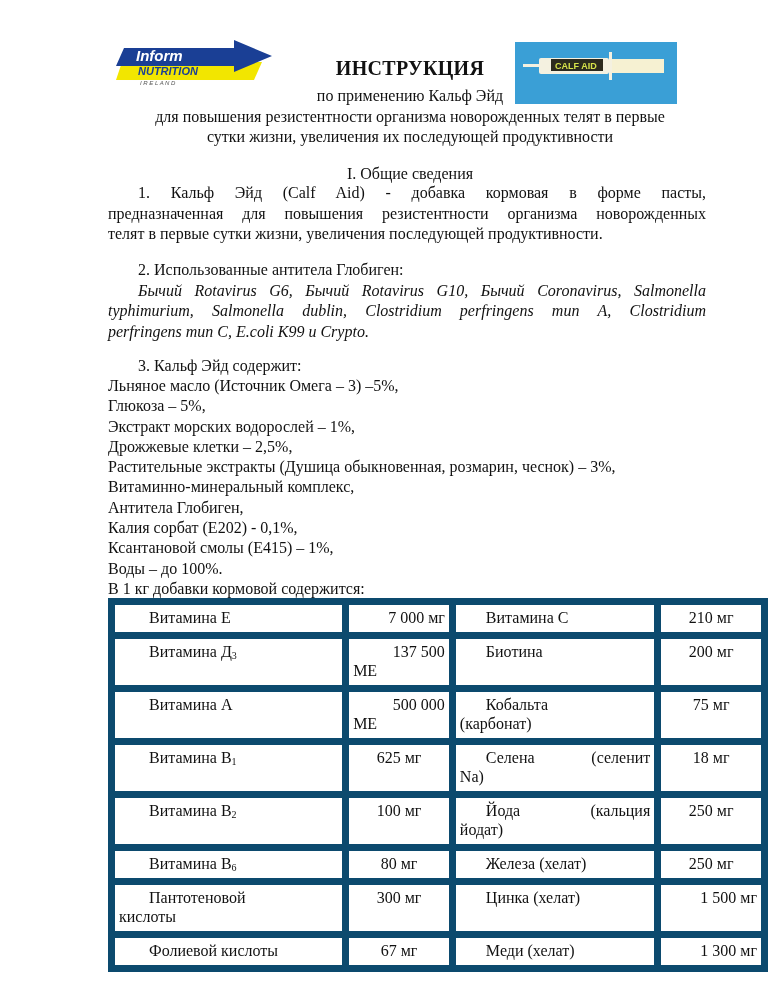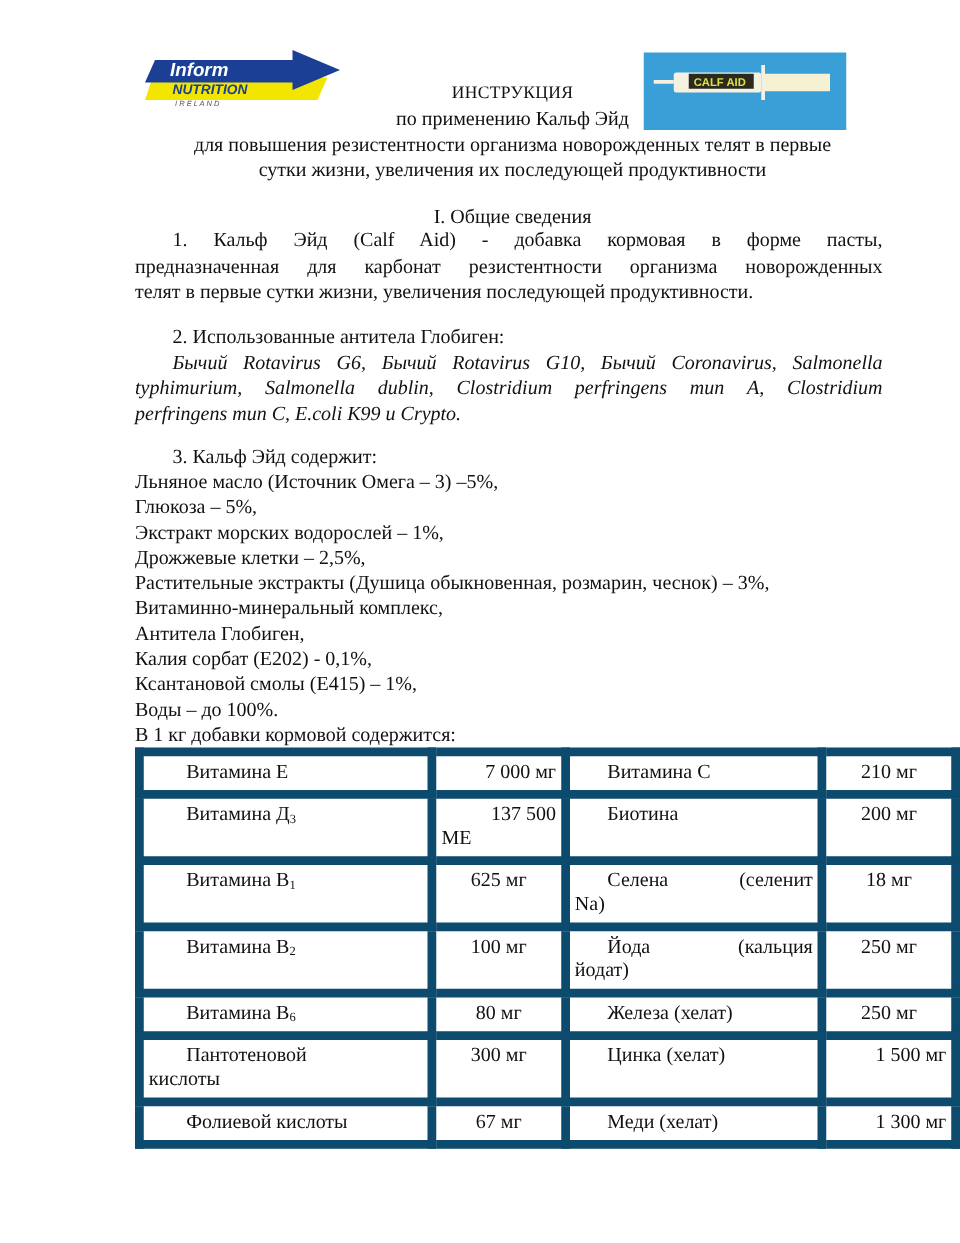--- a/index.html
+++ b/index.html
@@ -5,21 +5,21 @@
   html, body { margin:0; padding:0; background:#ffffff; }
   body { width:768px; height:994px; position:relative; overflow:hidden;
          font-family:"Liberation Serif","DejaVu Serif",serif; color:#111; font-size:16px; }
   .abs { position:absolute; }
 
   
   .logo { left:114px; top:40px; width:160px; height:46px; }
   .product-img { left:515px; top:42px; width:162px; height:62px; background:#3a9fd6; }
 
   .center { position:absolute; left:100px; width:620px; text-align:center; white-space:nowrap; }
-  .t-title { top:67px; font-size:14px; letter-spacing:0.3px; }
+  .t-title { top:57px; font-size:20px; letter-spacing:0.3px;font-weight:bold; }
   .t-sub { top:87px; }
   .t-desc1 { top:108px; }
   .t-desc2 { top:128px; }
   .t-sec1 { top:165px; }
 
   .para { position:absolute; left:108px; width:598px; line-height:20.5px; text-align:justify; }
   .para .ind { display:inline-block; width:30px; }
   .p1 { top:183px; }
   .p1 .line { display:block; text-align:justify; text-align-last:justify; }
   .p1 .line.last { text-align-last:left; }
@@ -71,21 +71,21 @@
 </div>
 
 <div class="center t-title">ИНСТРУКЦИЯ</div>
 <div class="center t-sub">по применению  Кальф  Эйд</div>
 <div class="center t-desc1">для  повышения резистентности организма новорожденных телят в первые</div>
 <div class="center t-desc2">сутки жизни, увеличения их последующей продуктивности</div>
 <div class="center t-sec1">I.  Общие сведения</div>
 
 <div class="para p1">
   <span class="line"><span class="ind"></span><span>1. Кальф    Эйд (Calf Aid) - добавка кормовая в форме пасты,</span></span>
-  <span class="line">предназначенная для карбонат резистентности организма новорожденных</span>
+  <span class="line">предназначенная для повышения резистентности организма новорожденных</span>
   <span class="line last">телят в первые сутки жизни, увеличения последующей продуктивности.</span>
 </div>
 
 <div class="para p2">
   <span class="line last"><span class="ind"></span><span>2. Использованные антитела Глобиген:</span></span>
   <span class="line it"><span class="ind"></span><span>Бычий Rotavirus G6, Бычий Rotavirus G10, Бычий Coronavirus, Salmonella</span></span>
   <span class="line it">typhimurium, Salmonella dublin, Clostridium perfringens тип А, Clostridium</span>
   <span class="line it last">perfringens тип С, E.coli K99 и Crypto.</span>
 </div>
 
@@ -113,20 +113,26 @@
           <span class="rightnum">7 000 мг</span>
         </td>
     <td class="c3"><span class="ind2">Витамина С</span></td>
     <td class="c4">210 мг</td>
   </tr>
   <tr class="rtall">
     <td class="c1"><span>Витамина Д</span><sub>3</sub></td>
     <td class="c2"><span class="rightnum">137   500</span><span>МЕ</span></td>
     <td class="c3"><span class="ind2">Биотина</span></td>
     <td class="c4">200  мг</td>
+  </tr>
+  <tr class="rtall">
+    <td class="c1">Витамина А</td>
+    <td class="c2"><span class="rightnum">500  000</span><span>МЕ</span></td>
+    <td class="c3"><span class="ind2">Кобальта</span><br><span>(карбонат)</span></td>
+    <td class="c4">75 мг</td>
   </tr>
   <tr class="rtall">
     <td class="c1"><span>Витамина В</span><sub>1</sub></td>
     <td class="c4">625 мг</td>
     <td class="c3"><span class="justrow">
             <span class="ind2">Селена</span>
             <span>(селенит</span>
           </span><span>Na)</span></td>
     <td class="c4">18 мг</td>
   </tr>

